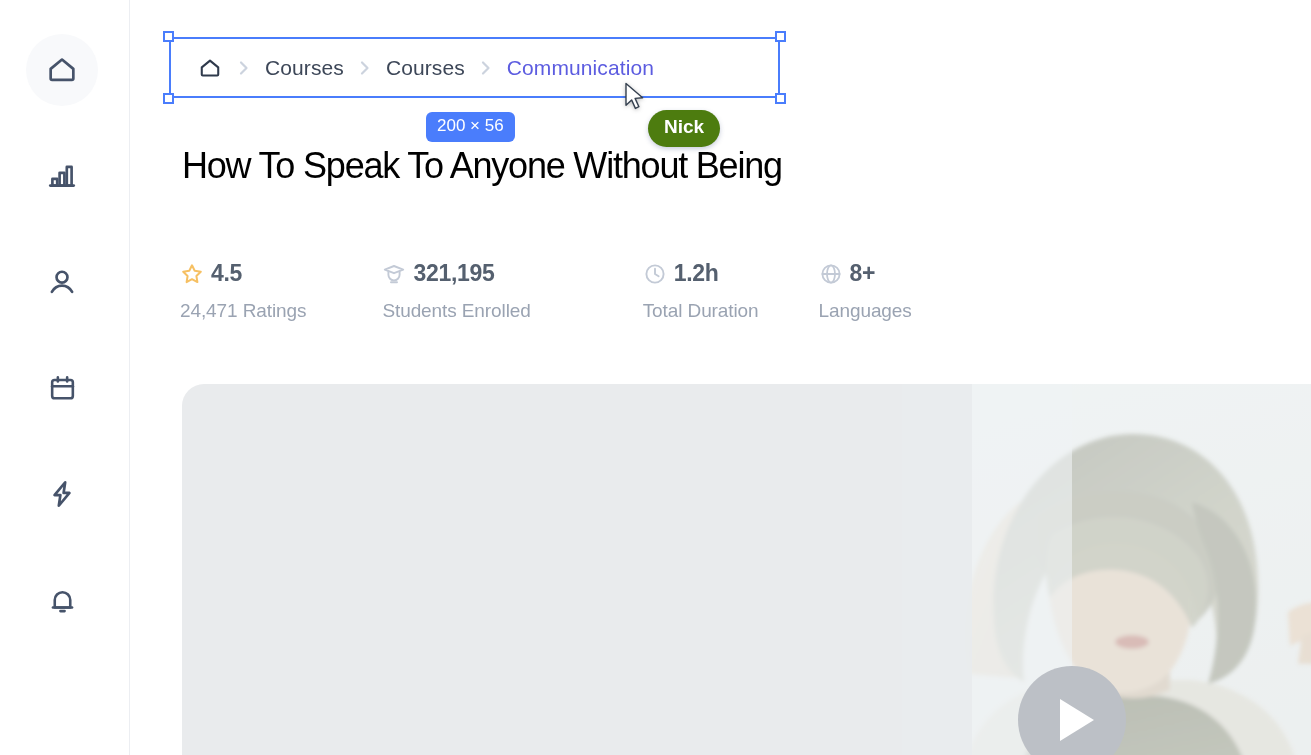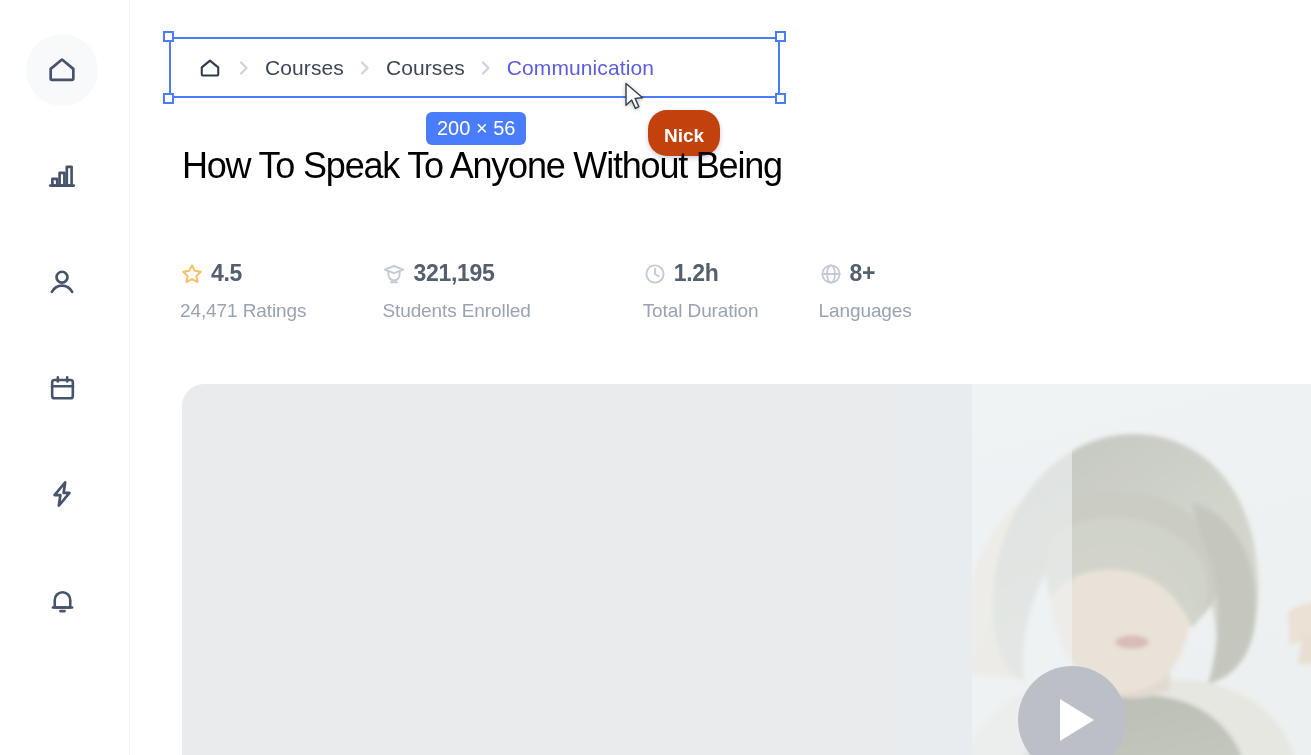--- a/index.html
+++ b/index.html
@@ -94,43 +94,43 @@
     display: flex; align-items: center; justify-content: center;
     width: 26px; height: 26px;
   }
 
   
   #size-badge {
     position: absolute;
     left: 296px; top: 112px;
     background: #4a7dfc;
     color: #ffffff;
-    font-size: 20px;
+    font-size: 17px;
     padding: 5px 11px 6px 11px;
     border-radius: 6px;
     white-space: nowrap;
     line-height: 1.1;
   }
 
   
   #cursor {
     position: absolute;
     left: 494px; top: 82px;
     width: 22px; height: 30px;
     filter: drop-shadow(0 1px 2px rgba(0,0,0,0.25));
   }
   
   #cursor-tag {
     position: absolute;
     left: 518px; top: 110px;
-    background: #c2410c;
+    background: #4d7c0f;
     color: #ffffff;
     font-size: 19px;
     font-weight: 600;
-    padding: 16px 16px 9px 16px;
+    padding: 7px 16px 9px 16px;
     border-radius: 19px;
     white-space: nowrap;
     line-height: 1.1;
     box-shadow: 0 2px 5px rgba(40,60,120,0.25);
   }
 
   
   #course-title {
     position: absolute;
     left: 52px; top: 146px;

